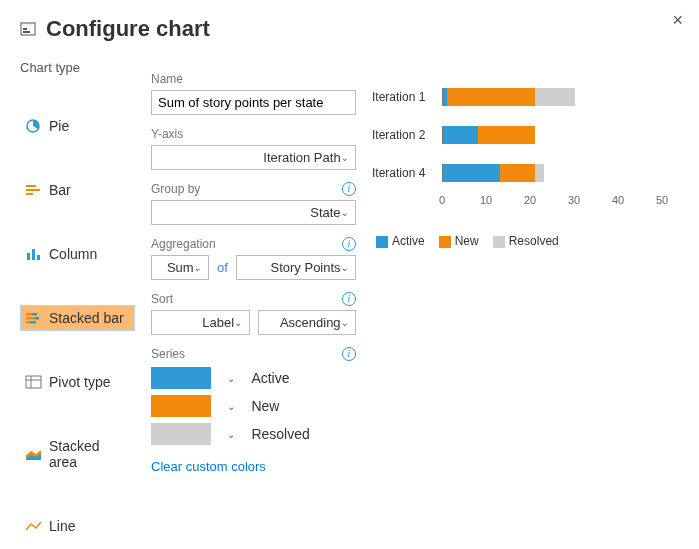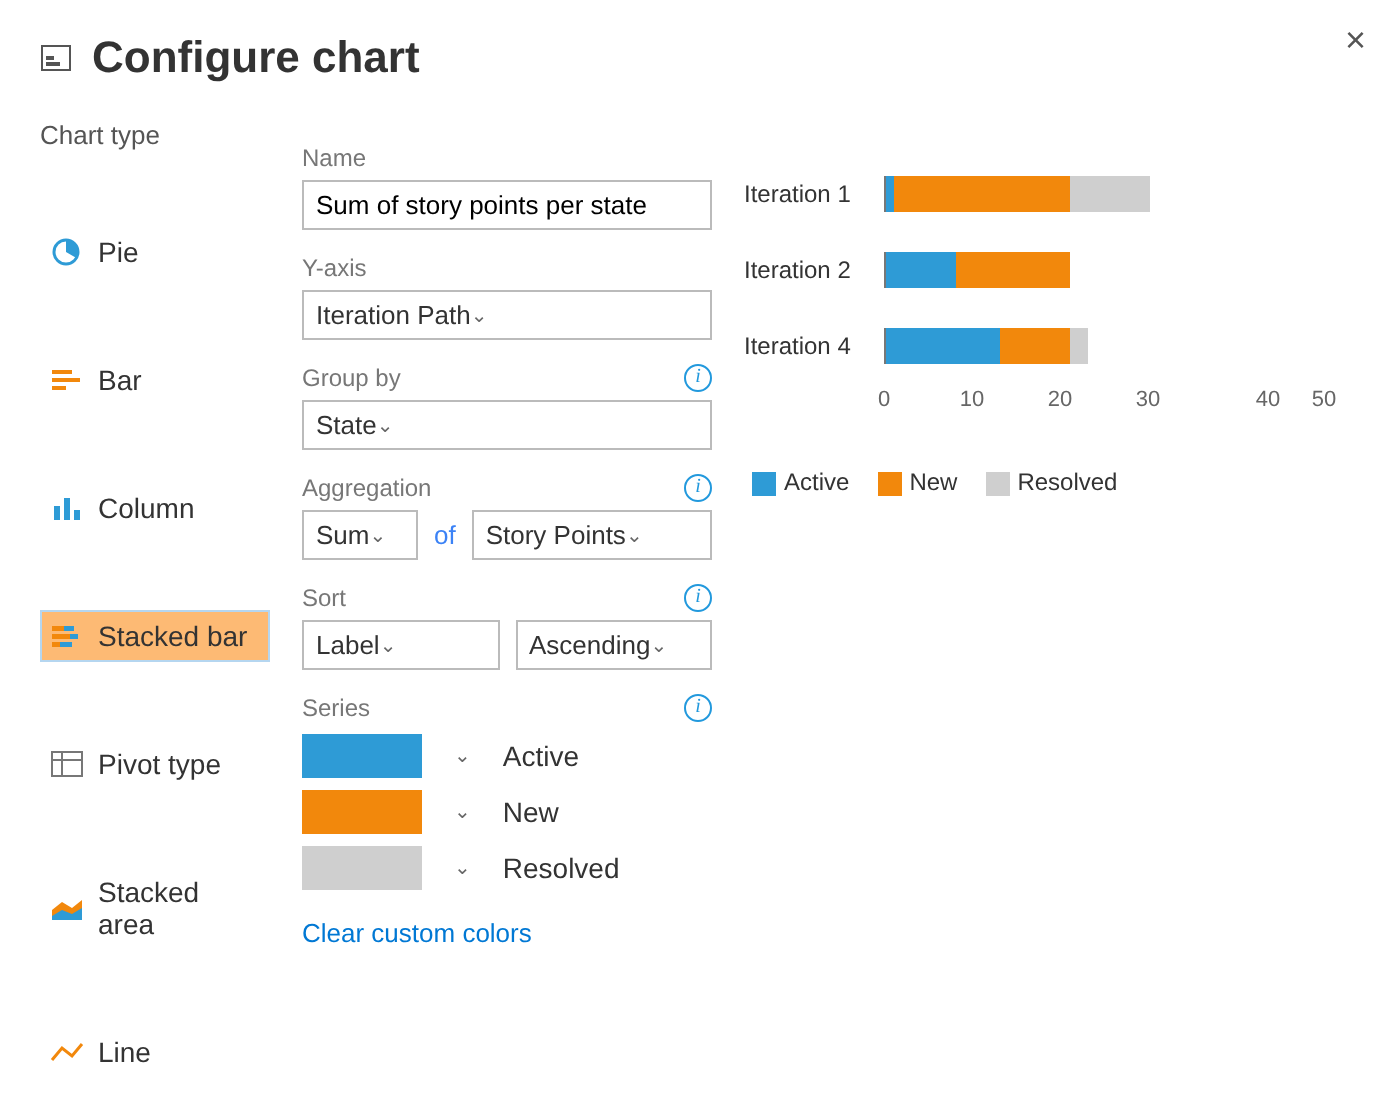--- a/index.html
+++ b/index.html
@@ -11,21 +11,21 @@
   .col-left { width: 115px; }
   .col-mid { width: 205px; }
   .col-right { flex: 1; }
   .section-title { color: #555; margin-bottom: 8px; font-size: 13px; }
   .chart-type-item { display: flex; align-items: center; gap: 6px; padding: 4px 4px; cursor: pointer; font-size: 14px; border:1px solid transparent;margin-top:38px; }
   .chart-type-item.selected { background: #fdba74; border:1px solid #b5d6f0; }
   .ct-icon { width:18px; height:14px; display:inline-block; }
   .field-label { color:#777; font-size:12px; margin: 12px 0 4px; display:flex; justify-content:space-between; align-items:center; }
   .info { width:14px; height:14px; border:1px solid #2299dd; border-radius:50%; color:#2299dd; font-size:10px; line-height:12px; text-align:center; font-style:italic; font-family:serif; }
   input[type=text], .sel { width:100%; border:1px solid #bbb; padding:4px 6px; font-size:13px; background:#fff; }
-  .sel { display:flex; justify-content:flex-start; align-items:center; cursor:pointer; }
+  .sel { display:flex; justify-content:flex-end; align-items:center; cursor:pointer; }
   .chev { font-size:10px; color:#666; }
   .row-2 { display:flex; gap:8px; align-items:center; }
   .row-2 .sel { flex:1; }
   .series-row { display:flex; align-items:center; gap:16px; margin:6px 0; font-size:14px; }
   .swatch { width:60px; height:22px; }
   .link { color:#0078d4; cursor:pointer; font-size:13px; }
   .chart-area { padding-top: 28px; font-size:12px; }
   .bar-row { display:flex; align-items:center; margin-bottom:20px; }
   .bar-label { width:70px; }
   .bar-track { position:relative; height:18px; display:flex; }
@@ -230,21 +230,21 @@
               <div class="seg" style="width:35.2px;background:#f2880c"></div>
               <div class="seg" style="width:8.8px;background:#cfcfcf"></div>
             </div>
           </div>
         </div>
       <div class="axis" id="axis">
           <span class="tick" style="left: 0px;">0</span>
           <span class="tick" style="left: 44px;">10</span>
           <span class="tick" style="left: 88px;">20</span>
           <span class="tick" style="left: 132px;">30</span>
-          <span class="tick" style="left: 192px;">40</span>
+          <span class="tick" style="left: 176px;">40</span>
           <span class="tick" style="left: 220px;">50</span>
         </div>
       <div class="legend" id="legend">
           <span><span class="lg-sw" style="background:#2e9bd6"></span>Active</span>
           <span><span class="lg-sw" style="background:#f2880c"></span>New</span>
           <span><span class="lg-sw" style="background:#cfcfcf"></span>Resolved</span>
         </div>
     </div>
   </div>
 </div>

